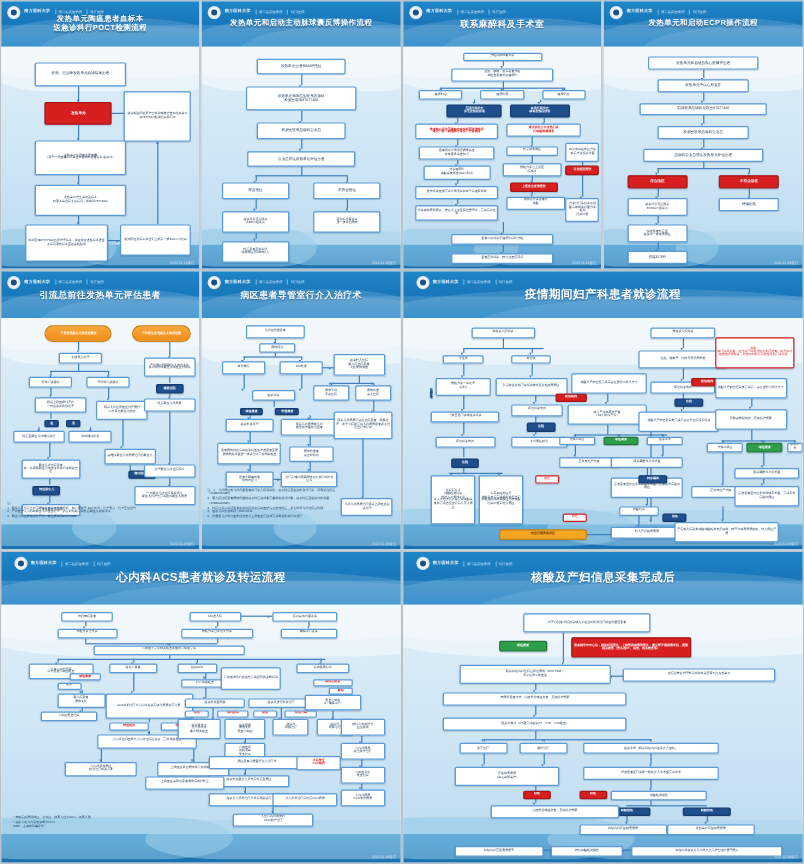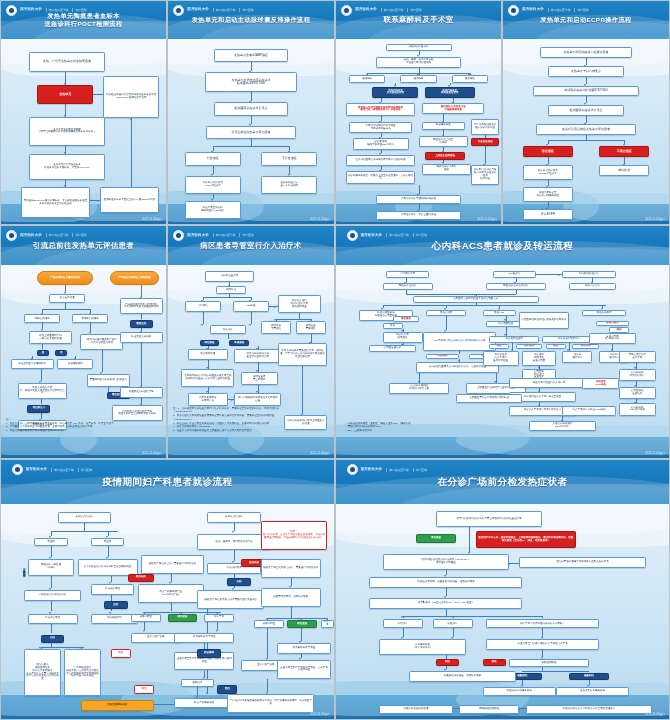--- a/index.html
+++ b/index.html
@@ -489,157 +489,20 @@
           <div class="node n-xs" style="left: 70%; top: 77.8761%; width: 26%; height: 7.78761%;">儿科儿科病房治疗联系上级医生会诊处理</div>
         </div>
         <div class="notes" style="left: 3%; right: 3%; bottom: 13%;">
           <div>注：1、儿科病区有儿科危重患者由门诊入院就诊的，需要转运至急诊抢救科门诊，请联系住院总</div>
           <div>（15820012345）</div>
           <div>2、新入院住院患者病情危重的需要转运需准备完备相关救治设备，需要转运至急诊科抢救室</div>
           <div>（15820012345）</div>
           <div>3、转运过程中保证患者生命体征稳定后由医护人员陪同转运，必要时请儿科住院总协助</div>
           <div>4、急诊儿科抢救电话：87677611</div>
           <div>5、危重患儿及时向医务处报告及上级医生汇报并完成相关抢救记录登记</div>
-        </div>
-        <div class="footwave"></div>
-        <div class="pdate">2022.11.24修订</div>
-      </div>
-    </div>
-    <div class="poster p-span2">
-      <div class="hdr">
-        <div class="band"></div>
-        <div class="wave"></div>
-        <div class="wave2"></div>
-        <div class="logo">
-          <div class="seal"></div>
-          <div class="uni">南方医科大学</div>
-          <div class="sub">第二临床医学院</div>
-          <div class="sub">珠江医院</div>
-        </div>
-        <div class="ptitle t-l">心内科ACS患者就诊及转运流程</div>
-      </div>
-      <div class="body">
-        <div class="hwave"></div>
-        <div class="hwave2"></div>
-        <div class="canvas">
-          <div class="edge v" style="left: 21%; top: 6.43902%; height: 2.14634%;"></div>
-          <div class="arw d" style="left: calc(21% - 1.6px); top: 8.58537%;"></div>
-          <div class="edge v" style="left: 54%; top: 6.43902%; height: 2.14634%;"></div>
-          <div class="arw d" style="left: calc(54% - 1.6px); top: 8.58537%;"></div>
-          <div class="edge v" style="left: 77%; top: 6.43902%; height: 2.14634%;"></div>
-          <div class="arw d" style="left: calc(77% - 1.6px); top: 8.58537%;"></div>
-          <div class="edge h" style="left: 60%; top: 4.29268%; width: 8%;"></div>
-          <div class="arw r" style="left: calc(67% - 1.6px); top: 4.29268%;"></div>
-          <div class="edge v" style="left: 21%; top: 12.878%; height: 2.14634%;"></div>
-          <div class="edge v" style="left: 54%; top: 12.878%; height: 2.14634%;"></div>
-          <div class="edge h" style="left: 21%; top: 15.0244%; width: 33%;"></div>
-          <div class="edge v" style="left: 42%; top: 15.0244%; height: 0.715447%;"></div>
-          <div class="arw d" style="left: calc(42% - 1.6px); top: 15.0244%;"></div>
-          <div class="edge v" style="left: 42%; top: 19.3171%; height: 1.43089%;"></div>
-          <div class="edge h" style="left: 14%; top: 20.748%; width: 67%;"></div>
-          <div class="edge v" style="left: 14%; top: 20.748%; height: 1.43089%;"></div>
-          <div class="arw d" style="left: calc(14% - 1.6px); top: 22.1789%;"></div>
-          <div class="edge v" style="left: 33%; top: 20.748%; height: 1.43089%;"></div>
-          <div class="arw d" style="left: calc(33% - 1.6px); top: 22.1789%;"></div>
-          <div class="edge v" style="left: 49%; top: 20.748%; height: 1.43089%;"></div>
-          <div class="arw d" style="left: calc(49% - 1.6px); top: 22.1789%;"></div>
-          <div class="edge v" style="left: 80%; top: 20.748%; height: 1.43089%;"></div>
-          <div class="arw d" style="left: calc(80% - 1.6px); top: 22.1789%;"></div>
-          <div class="edge v" style="left: 20%; top: 32.9106%; height: 1.43089%;"></div>
-          <div class="arw d" style="left: calc(20% - 1.6px); top: 33.626%;"></div>
-          <div class="edge v" style="left: 20%; top: 40.065%; height: 1.43089%;"></div>
-          <div class="arw d" style="left: calc(20% - 1.6px); top: 40.7805%;"></div>
-          <div class="edge v" style="left: 33%; top: 26.4715%; height: 7.15447%;"></div>
-          <div class="arw d" style="left: calc(33% - 1.6px); top: 33.626%;"></div>
-          <div class="edge v" style="left: 37%; top: 44.3577%; height: 1.43089%;"></div>
-          <div class="edge v" style="left: 37%; top: 48.6504%; height: 1.43089%;"></div>
-          <div class="arw d" style="left: calc(37% - 1.6px); top: 49.3659%;"></div>
-          <div class="edge v" style="left: 25%; top: 55.8049%; height: 5.00813%;"></div>
-          <div class="arw d" style="left: calc(25% - 1.6px); top: 60.0976%;"></div>
-          <div class="edge v" style="left: 48%; top: 55.8049%; height: 5.00813%;"></div>
-          <div class="arw d" style="left: calc(48% - 1.6px); top: 60.0976%;"></div>
-          <div class="edge v" style="left: 51%; top: 26.4715%; height: 2.14634%;"></div>
-          <div class="arw d" style="left: calc(51% - 1.6px); top: 27.9024%;"></div>
-          <div class="edge v" style="left: 51%; top: 32.1951%; height: 4.29268%;"></div>
-          <div class="arw d" style="left: calc(51% - 1.6px); top: 35.7724%;"></div>
-          <div class="edge v" style="left: 53%; top: 40.065%; height: 4.29268%;"></div>
-          <div class="arw d" style="left: calc(53% - 1.6px); top: 43.6423%;"></div>
-          <div class="edge v" style="left: 70%; top: 40.065%; height: 4.29268%;"></div>
-          <div class="arw d" style="left: calc(70% - 1.6px); top: 43.6423%;"></div>
-          <div class="edge v" style="left: 61%; top: 52.2276%; height: 1.43089%;"></div>
-          <div class="arw d" style="left: calc(61% - 1.6px); top: 52.9431%;"></div>
-          <div class="edge v" style="left: 61%; top: 60.0976%; height: 2.14634%;"></div>
-          <div class="arw d" style="left: calc(61% - 1.6px); top: 62.9593%;"></div>
-          <div class="edge v" style="left: 61%; top: 63.6748%; height: 2.14634%;"></div>
-          <div class="arw d" style="left: calc(61% - 1.6px); top: 65.1057%;"></div>
-          <div class="edge v" style="left: 61%; top: 70.8293%; height: 2.14634%;"></div>
-          <div class="arw d" style="left: calc(61% - 1.6px); top: 72.2602%;"></div>
-          <div class="edge v" style="left: 68%; top: 77.9837%; height: 2.86179%;"></div>
-          <div class="arw d" style="left: calc(68% - 1.6px); top: 80.1301%;"></div>
-          <div class="edge v" style="left: 90%; top: 50.7967%; height: 2.86179%;"></div>
-          <div class="arw d" style="left: calc(90% - 1.6px); top: 52.9431%;"></div>
-          <div class="edge v" style="left: 90%; top: 60.0976%; height: 2.86179%;"></div>
-          <div class="arw d" style="left: calc(90% - 1.6px); top: 62.2439%;"></div>
-          <div class="edge v" style="left: 90%; top: 69.3984%; height: 2.14634%;"></div>
-          <div class="arw d" style="left: calc(90% - 1.6px); top: 70.8293%;"></div>
-          <div class="edge v" style="left: 83%; top: 40.7805%; height: 3.57724%;"></div>
-          <div class="arw d" style="left: calc(83% - 1.6px); top: 43.6423%;"></div>
-          <div class="node n-xs" style="left: 15%; top: 2.86179%; width: 13%; height: 3.57724%;">自行来院患者</div>
-          <div class="node n-xs" style="left: 47%; top: 2.86179%; width: 13%; height: 3.57724%;">120送入院</div>
-          <div class="node n-xs" style="left: 68%; top: 2.86179%; width: 16%; height: 3.57724%;">院内其他科室会诊</div>
-          <div class="node n-xs" style="left: 14%; top: 9.30081%; width: 15%; height: 3.57724%;">预检分诊台分诊</div>
-          <div class="node n-xs" style="left: 45%; top: 9.30081%; width: 18%; height: 3.57724%;">预检分诊台评估及分诊</div>
-          <div class="node n-xs" style="left: 70%; top: 9.30081%; width: 14%; height: 3.57724%;">胸痛中心会诊</div>
-          <div class="node n-xs" style="left: 23%; top: 15.7398%; width: 38%; height: 3.57724%;">心电图及完善相关检查并首次心电图完成</div>
-          <div class="node n-xs" style="left: 7%; top: 22.8943%; width: 16%; height: 5.72358%;">符合心源性疼痛<br>绿色通道心电图检查</div>
-          <div class="node n-xs" style="left: 27%; top: 22.8943%; width: 12%; height: 3.57724%;">疑似心衰者</div>
-          <div class="node n-xs" style="left: 44%; top: 22.8943%; width: 10%; height: 3.57724%;">疑似ACS</div>
-          <div class="node n-xs" style="left: 74%; top: 22.8943%; width: 13%; height: 3.57724%;">其他疾病原因</div>
-          <div class="node n-xs redtext" style="left: 17%; top: 26.4715%; width: 8%; height: 2.86179%;">绿色通道</div>
-          <div class="node n-xs" style="left: 14%; top: 30.0488%; width: 6%; height: 2.86179%;">疑似</div>
-          <div class="node n-xs" style="left: 14%; top: 34.3415%; width: 12%; height: 5.72358%;">新入院患者<br>病情变化</div>
-          <div class="node n-xs" style="left: 10%; top: 41.4959%; width: 14%; height: 3.57724%;">心电图复查结果</div>
-          <div class="node n-xs" style="left: 26%; top: 34.3415%; width: 22%; height: 10.0163%;">ACS早期治疗及心内科会诊后收治病房诊疗方案</div>
-          <div class="node n-xs redtext" style="left: 27%; top: 45.7886%; width: 10%; height: 2.86179%;">转运病房</div>
-          <div class="node n-xs redtext" style="left: 40%; top: 45.7886%; width: 11%; height: 2.86179%;">转运导管室</div>
-          <div class="node n-xs" style="left: 24%; top: 50.0813%; width: 25%; height: 5.72358%;">心内科住院医师及心内科住院总会诊，完善相关检查</div>
-          <div class="node n-xs" style="left: 16%; top: 60.813%; width: 18%; height: 5.72358%;">心内科常规病区<br>收治治疗相关方案</div>
-          <div class="node n-xs" style="left: 39%; top: 60.813%; width: 18%; height: 5.72358%;">上级医生评估病情并完善相关检查</div>
-          <div class="node n-xs" style="left: 45%; top: 28.6179%; width: 12%; height: 3.57724%;">行心电图检查</div>
-          <div class="node n-xs" style="left: 55%; top: 24.3252%; width: 15%; height: 8.58537%;">心电图表现符合急性心肌梗死的诊断标准</div>
-          <div class="node n-xs" style="left: 46%; top: 36.4878%; width: 15%; height: 3.57724%;">急诊抢救室观察</div>
-          <div class="node n-xs" style="left: 62%; top: 36.4878%; width: 16%; height: 3.57724%;">急诊科进行抢救治疗</div>
-          <div class="node n-xs redtext" style="left: 46%; top: 40.7805%; width: 6%; height: 2.86179%;">阳性</div>
-          <div class="node n-xs redtext" style="left: 54%; top: 40.7805%; width: 8%; height: 2.86179%;">肌钙蛋白</div>
-          <div class="node n-xs redtext" style="left: 63%; top: 40.7805%; width: 6%; height: 2.86179%;">阴性</div>
-          <div class="node n-xs redtext" style="left: 71%; top: 40.7805%; width: 8%; height: 2.86179%;">阳性升高</div>
-          <div class="node n-xs" style="left: 44%; top: 44.3577%; width: 11%; height: 7.86992%;">急诊溶栓及<br>介入手术准<br>备及相关检查</div>
-          <div class="node n-xs" style="left: 56%; top: 44.3577%; width: 10%; height: 7.86992%;">急诊观察<br>病情变化<br>复查心电图</div>
-          <div class="node n-xs" style="left: 68%; top: 44.3577%; width: 9%; height: 6.43902%;">急诊科<br>观察治疗</div>
-          <div class="node n-xs" style="left: 79%; top: 44.3577%; width: 9%; height: 6.43902%;">急诊科<br>观察治疗</div>
-          <div class="node n-xs" style="left: 56%; top: 53.6585%; width: 10%; height: 6.43902%;">心电图和<br>肌钙蛋白<br>复查结果</div>
-          <div class="node n-xs" style="left: 52%; top: 58.6667%; width: 24%; height: 5.00813%;">病区患者导管室行介入治疗术</div>
-          <div class="node n-xs redtext" style="left: 74%; top: 58.6667%; width: 11%; height: 5.72358%;">术后转至<br>CCU病房</div>
-          <div class="node n-xs" style="left: 52%; top: 65.8211%; width: 20%; height: 5.00813%;">急诊抢救室介入手术后转运至病区</div>
-          <div class="node n-xs" style="left: 52%; top: 72.9756%; width: 20%; height: 5.00813%;">急诊介入手术治疗及术后相关诊疗</div>
-          <div class="node n-xs" style="left: 68%; top: 72.9756%; width: 16%; height: 5.00813%;">介入手术治疗后转运CCU病房</div>
-          <div class="node n-xs" style="left: 58%; top: 80.8455%; width: 20%; height: 5.00813%;">入住心内科病房行<br>CCU监护治疗</div>
-          <div class="node n-xs" style="left: 85%; top: 44.3577%; width: 11%; height: 6.43902%;">持续心电监护及<br>血压监测</div>
-          <div class="node n-xs" style="left: 85%; top: 53.6585%; width: 11%; height: 6.43902%;">心内科病房<br>收治监护治疗</div>
-          <div class="node n-xs" style="left: 85%; top: 62.9593%; width: 11%; height: 6.43902%;">心电图变化<br>复查结果</div>
-          <div class="node n-xs" style="left: 85%; top: 71.5447%; width: 11%; height: 6.43902%;">心内科病房<br>CCU监护病房</div>
-          <div class="node n-xs redtext" style="left: 78%; top: 28.6179%; width: 10%; height: 2.86179%;">疑似心梗者</div>
-          <div class="node n-xs redtext" style="left: 82%; top: 32.1951%; width: 6%; height: 2.86179%;">疑似</div>
-          <div class="node n-xs" style="left: 76%; top: 35.0569%; width: 14%; height: 5.72358%;">复查心电图<br>及 "胸痛中心"</div>
-          <div class="node n-xs" style="left: 36%; top: 66.5366%; width: 20%; height: 5.00813%;">上级医生需评估患者病情后再行转运</div>
-        </div>
-        <div class="notes" style="left: 3%; right: 3%; bottom: 13%;">
-          <div>*  未输运的房间特区、要到区、隔离入住及CCU、隔离入房</div>
-          <div>*  需跟心脏专科标志诊断及CCU</div>
-          <div>IABP：主动脉球囊反博</div>
         </div>
         <div class="footwave"></div>
         <div class="pdate">2022.11.24修订</div>
       </div>
     </div>
     <div class="poster p-span2">
       <div class="hdr">
         <div class="band"></div>
         <div class="wave"></div>
         <div class="wave2"></div>
@@ -785,21 +648,158 @@
       <div class="hdr">
         <div class="band"></div>
         <div class="wave"></div>
         <div class="wave2"></div>
         <div class="logo">
           <div class="seal"></div>
           <div class="uni">南方医科大学</div>
           <div class="sub">第二临床医学院</div>
           <div class="sub">珠江医院</div>
         </div>
-        <div class="ptitle t-l">在分诊广场前分检发热症状者</div>
+        <div class="ptitle t-l">心内科ACS患者就诊及转运流程</div>
+      </div>
+      <div class="body">
+        <div class="hwave"></div>
+        <div class="hwave2"></div>
+        <div class="canvas">
+          <div class="edge v" style="left: 21%; top: 6.43902%; height: 2.14634%;"></div>
+          <div class="arw d" style="left: calc(21% - 1.6px); top: 8.58537%;"></div>
+          <div class="edge v" style="left: 54%; top: 6.43902%; height: 2.14634%;"></div>
+          <div class="arw d" style="left: calc(54% - 1.6px); top: 8.58537%;"></div>
+          <div class="edge v" style="left: 77%; top: 6.43902%; height: 2.14634%;"></div>
+          <div class="arw d" style="left: calc(77% - 1.6px); top: 8.58537%;"></div>
+          <div class="edge h" style="left: 60%; top: 4.29268%; width: 8%;"></div>
+          <div class="arw r" style="left: calc(67% - 1.6px); top: 4.29268%;"></div>
+          <div class="edge v" style="left: 21%; top: 12.878%; height: 2.14634%;"></div>
+          <div class="edge v" style="left: 54%; top: 12.878%; height: 2.14634%;"></div>
+          <div class="edge h" style="left: 21%; top: 15.0244%; width: 33%;"></div>
+          <div class="edge v" style="left: 42%; top: 15.0244%; height: 0.715447%;"></div>
+          <div class="arw d" style="left: calc(42% - 1.6px); top: 15.0244%;"></div>
+          <div class="edge v" style="left: 42%; top: 19.3171%; height: 1.43089%;"></div>
+          <div class="edge h" style="left: 14%; top: 20.748%; width: 67%;"></div>
+          <div class="edge v" style="left: 14%; top: 20.748%; height: 1.43089%;"></div>
+          <div class="arw d" style="left: calc(14% - 1.6px); top: 22.1789%;"></div>
+          <div class="edge v" style="left: 33%; top: 20.748%; height: 1.43089%;"></div>
+          <div class="arw d" style="left: calc(33% - 1.6px); top: 22.1789%;"></div>
+          <div class="edge v" style="left: 49%; top: 20.748%; height: 1.43089%;"></div>
+          <div class="arw d" style="left: calc(49% - 1.6px); top: 22.1789%;"></div>
+          <div class="edge v" style="left: 80%; top: 20.748%; height: 1.43089%;"></div>
+          <div class="arw d" style="left: calc(80% - 1.6px); top: 22.1789%;"></div>
+          <div class="edge v" style="left: 20%; top: 32.9106%; height: 1.43089%;"></div>
+          <div class="arw d" style="left: calc(20% - 1.6px); top: 33.626%;"></div>
+          <div class="edge v" style="left: 20%; top: 40.065%; height: 1.43089%;"></div>
+          <div class="arw d" style="left: calc(20% - 1.6px); top: 40.7805%;"></div>
+          <div class="edge v" style="left: 33%; top: 26.4715%; height: 7.15447%;"></div>
+          <div class="arw d" style="left: calc(33% - 1.6px); top: 33.626%;"></div>
+          <div class="edge v" style="left: 37%; top: 44.3577%; height: 1.43089%;"></div>
+          <div class="edge v" style="left: 37%; top: 48.6504%; height: 1.43089%;"></div>
+          <div class="arw d" style="left: calc(37% - 1.6px); top: 49.3659%;"></div>
+          <div class="edge v" style="left: 25%; top: 55.8049%; height: 5.00813%;"></div>
+          <div class="arw d" style="left: calc(25% - 1.6px); top: 60.0976%;"></div>
+          <div class="edge v" style="left: 48%; top: 55.8049%; height: 5.00813%;"></div>
+          <div class="arw d" style="left: calc(48% - 1.6px); top: 60.0976%;"></div>
+          <div class="edge v" style="left: 51%; top: 26.4715%; height: 2.14634%;"></div>
+          <div class="arw d" style="left: calc(51% - 1.6px); top: 27.9024%;"></div>
+          <div class="edge v" style="left: 51%; top: 32.1951%; height: 4.29268%;"></div>
+          <div class="arw d" style="left: calc(51% - 1.6px); top: 35.7724%;"></div>
+          <div class="edge v" style="left: 53%; top: 40.065%; height: 4.29268%;"></div>
+          <div class="arw d" style="left: calc(53% - 1.6px); top: 43.6423%;"></div>
+          <div class="edge v" style="left: 70%; top: 40.065%; height: 4.29268%;"></div>
+          <div class="arw d" style="left: calc(70% - 1.6px); top: 43.6423%;"></div>
+          <div class="edge v" style="left: 61%; top: 52.2276%; height: 1.43089%;"></div>
+          <div class="arw d" style="left: calc(61% - 1.6px); top: 52.9431%;"></div>
+          <div class="edge v" style="left: 61%; top: 60.0976%; height: 2.14634%;"></div>
+          <div class="arw d" style="left: calc(61% - 1.6px); top: 62.9593%;"></div>
+          <div class="edge v" style="left: 61%; top: 63.6748%; height: 2.14634%;"></div>
+          <div class="arw d" style="left: calc(61% - 1.6px); top: 65.1057%;"></div>
+          <div class="edge v" style="left: 61%; top: 70.8293%; height: 2.14634%;"></div>
+          <div class="arw d" style="left: calc(61% - 1.6px); top: 72.2602%;"></div>
+          <div class="edge v" style="left: 68%; top: 77.9837%; height: 2.86179%;"></div>
+          <div class="arw d" style="left: calc(68% - 1.6px); top: 80.1301%;"></div>
+          <div class="edge v" style="left: 90%; top: 50.7967%; height: 2.86179%;"></div>
+          <div class="arw d" style="left: calc(90% - 1.6px); top: 52.9431%;"></div>
+          <div class="edge v" style="left: 90%; top: 60.0976%; height: 2.86179%;"></div>
+          <div class="arw d" style="left: calc(90% - 1.6px); top: 62.2439%;"></div>
+          <div class="edge v" style="left: 90%; top: 69.3984%; height: 2.14634%;"></div>
+          <div class="arw d" style="left: calc(90% - 1.6px); top: 70.8293%;"></div>
+          <div class="edge v" style="left: 83%; top: 40.7805%; height: 3.57724%;"></div>
+          <div class="arw d" style="left: calc(83% - 1.6px); top: 43.6423%;"></div>
+          <div class="node n-xs" style="left: 15%; top: 2.86179%; width: 13%; height: 3.57724%;">自行来院患者</div>
+          <div class="node n-xs" style="left: 47%; top: 2.86179%; width: 13%; height: 3.57724%;">120送入院</div>
+          <div class="node n-xs" style="left: 68%; top: 2.86179%; width: 16%; height: 3.57724%;">院内其他科室会诊</div>
+          <div class="node n-xs" style="left: 14%; top: 9.30081%; width: 15%; height: 3.57724%;">预检分诊台分诊</div>
+          <div class="node n-xs" style="left: 45%; top: 9.30081%; width: 18%; height: 3.57724%;">预检分诊台评估及分诊</div>
+          <div class="node n-xs" style="left: 70%; top: 9.30081%; width: 14%; height: 3.57724%;">胸痛中心会诊</div>
+          <div class="node n-xs" style="left: 23%; top: 15.7398%; width: 38%; height: 3.57724%;">心电图及完善相关检查并首次心电图完成</div>
+          <div class="node n-xs" style="left: 7%; top: 22.8943%; width: 16%; height: 5.72358%;">符合心源性疼痛<br>绿色通道心电图检查</div>
+          <div class="node n-xs" style="left: 27%; top: 22.8943%; width: 12%; height: 3.57724%;">疑似心衰者</div>
+          <div class="node n-xs" style="left: 44%; top: 22.8943%; width: 10%; height: 3.57724%;">疑似ACS</div>
+          <div class="node n-xs" style="left: 74%; top: 22.8943%; width: 13%; height: 3.57724%;">其他疾病原因</div>
+          <div class="node n-xs redtext" style="left: 17%; top: 26.4715%; width: 8%; height: 2.86179%;">绿色通道</div>
+          <div class="node n-xs" style="left: 14%; top: 30.0488%; width: 6%; height: 2.86179%;">疑似</div>
+          <div class="node n-xs" style="left: 14%; top: 34.3415%; width: 12%; height: 5.72358%;">新入院患者<br>病情变化</div>
+          <div class="node n-xs" style="left: 10%; top: 41.4959%; width: 14%; height: 3.57724%;">心电图复查结果</div>
+          <div class="node n-xs" style="left: 26%; top: 34.3415%; width: 22%; height: 10.0163%;">ACS早期治疗及心内科会诊后收治病房诊疗方案</div>
+          <div class="node n-xs redtext" style="left: 27%; top: 45.7886%; width: 10%; height: 2.86179%;">转运病房</div>
+          <div class="node n-xs redtext" style="left: 40%; top: 45.7886%; width: 11%; height: 2.86179%;">转运导管室</div>
+          <div class="node n-xs" style="left: 24%; top: 50.0813%; width: 25%; height: 5.72358%;">心内科住院医师及心内科住院总会诊，完善相关检查</div>
+          <div class="node n-xs" style="left: 16%; top: 60.813%; width: 18%; height: 5.72358%;">心内科常规病区<br>收治治疗相关方案</div>
+          <div class="node n-xs" style="left: 39%; top: 60.813%; width: 18%; height: 5.72358%;">上级医生评估病情并完善相关检查</div>
+          <div class="node n-xs" style="left: 45%; top: 28.6179%; width: 12%; height: 3.57724%;">行心电图检查</div>
+          <div class="node n-xs" style="left: 55%; top: 24.3252%; width: 15%; height: 8.58537%;">心电图表现符合急性心肌梗死的诊断标准</div>
+          <div class="node n-xs" style="left: 46%; top: 36.4878%; width: 15%; height: 3.57724%;">急诊抢救室观察</div>
+          <div class="node n-xs" style="left: 62%; top: 36.4878%; width: 16%; height: 3.57724%;">急诊科进行抢救治疗</div>
+          <div class="node n-xs redtext" style="left: 46%; top: 40.7805%; width: 6%; height: 2.86179%;">阳性</div>
+          <div class="node n-xs redtext" style="left: 54%; top: 40.7805%; width: 8%; height: 2.86179%;">肌钙蛋白</div>
+          <div class="node n-xs redtext" style="left: 63%; top: 40.7805%; width: 6%; height: 2.86179%;">阴性</div>
+          <div class="node n-xs redtext" style="left: 71%; top: 40.7805%; width: 8%; height: 2.86179%;">阳性升高</div>
+          <div class="node n-xs" style="left: 44%; top: 44.3577%; width: 11%; height: 7.86992%;">急诊溶栓及<br>介入手术准<br>备及相关检查</div>
+          <div class="node n-xs" style="left: 56%; top: 44.3577%; width: 10%; height: 7.86992%;">急诊观察<br>病情变化<br>复查心电图</div>
+          <div class="node n-xs" style="left: 68%; top: 44.3577%; width: 9%; height: 6.43902%;">急诊科<br>观察治疗</div>
+          <div class="node n-xs" style="left: 79%; top: 44.3577%; width: 9%; height: 6.43902%;">急诊科<br>观察治疗</div>
+          <div class="node n-xs" style="left: 56%; top: 53.6585%; width: 10%; height: 6.43902%;">心电图和<br>肌钙蛋白<br>复查结果</div>
+          <div class="node n-xs" style="left: 52%; top: 58.6667%; width: 24%; height: 5.00813%;">病区患者导管室行介入治疗术</div>
+          <div class="node n-xs redtext" style="left: 74%; top: 58.6667%; width: 11%; height: 5.72358%;">术后转至<br>CCU病房</div>
+          <div class="node n-xs" style="left: 52%; top: 65.8211%; width: 20%; height: 5.00813%;">急诊抢救室介入手术后转运至病区</div>
+          <div class="node n-xs" style="left: 52%; top: 72.9756%; width: 20%; height: 5.00813%;">急诊介入手术治疗及术后相关诊疗</div>
+          <div class="node n-xs" style="left: 68%; top: 72.9756%; width: 16%; height: 5.00813%;">介入手术治疗后转运CCU病房</div>
+          <div class="node n-xs" style="left: 58%; top: 80.8455%; width: 20%; height: 5.00813%;">入住心内科病房行<br>CCU监护治疗</div>
+          <div class="node n-xs" style="left: 85%; top: 44.3577%; width: 11%; height: 6.43902%;">持续心电监护及<br>血压监测</div>
+          <div class="node n-xs" style="left: 85%; top: 53.6585%; width: 11%; height: 6.43902%;">心内科病房<br>收治监护治疗</div>
+          <div class="node n-xs" style="left: 85%; top: 62.9593%; width: 11%; height: 6.43902%;">心电图变化<br>复查结果</div>
+          <div class="node n-xs" style="left: 85%; top: 71.5447%; width: 11%; height: 6.43902%;">心内科病房<br>CCU监护病房</div>
+          <div class="node n-xs redtext" style="left: 78%; top: 28.6179%; width: 10%; height: 2.86179%;">疑似心梗者</div>
+          <div class="node n-xs redtext" style="left: 82%; top: 32.1951%; width: 6%; height: 2.86179%;">疑似</div>
+          <div class="node n-xs" style="left: 76%; top: 35.0569%; width: 14%; height: 5.72358%;">复查心电图<br>及 "胸痛中心"</div>
+          <div class="node n-xs" style="left: 36%; top: 66.5366%; width: 20%; height: 5.00813%;">上级医生需评估患者病情后再行转运</div>
+        </div>
+        <div class="notes" style="left: 3%; right: 3%; bottom: 13%;">
+          <div>*  未输运的房间特区、要到区、隔离入住及CCU、隔离入房</div>
+          <div>*  需跟心脏专科标志诊断及CCU</div>
+          <div>IABP：主动脉球囊反博</div>
+        </div>
+        <div class="footwave"></div>
+        <div class="pdate">2022.11.24修订</div>
+      </div>
+    </div>
+    <div class="poster p-span2">
+      <div class="hdr">
+        <div class="band"></div>
+        <div class="wave"></div>
+        <div class="wave2"></div>
+        <div class="logo">
+          <div class="seal"></div>
+          <div class="uni">南方医科大学</div>
+          <div class="sub">第二临床医学院</div>
+          <div class="sub">珠江医院</div>
+        </div>
+        <div class="ptitle t-l">核酸及产妇信息采集完成后</div>
       </div>
       <div class="body">
         <div class="hwave"></div>
         <div class="hwave2"></div>
         <div class="canvas">
           <div class="edge v" style="left: 40%; top: 10.7438%; height: 11.5702%;"></div>
           <div class="arw d" style="left: calc(40% - 1.6px); top: 22.314%;"></div>
           <div class="edge v" style="left: 33%; top: 30.5785%; height: 2.47934%;"></div>
           <div class="arw d" style="left: calc(33% - 1.6px); top: 33.0579%;"></div>
           <div class="edge v" style="left: 33%; top: 38.843%; height: 4.13223%;"></div>

